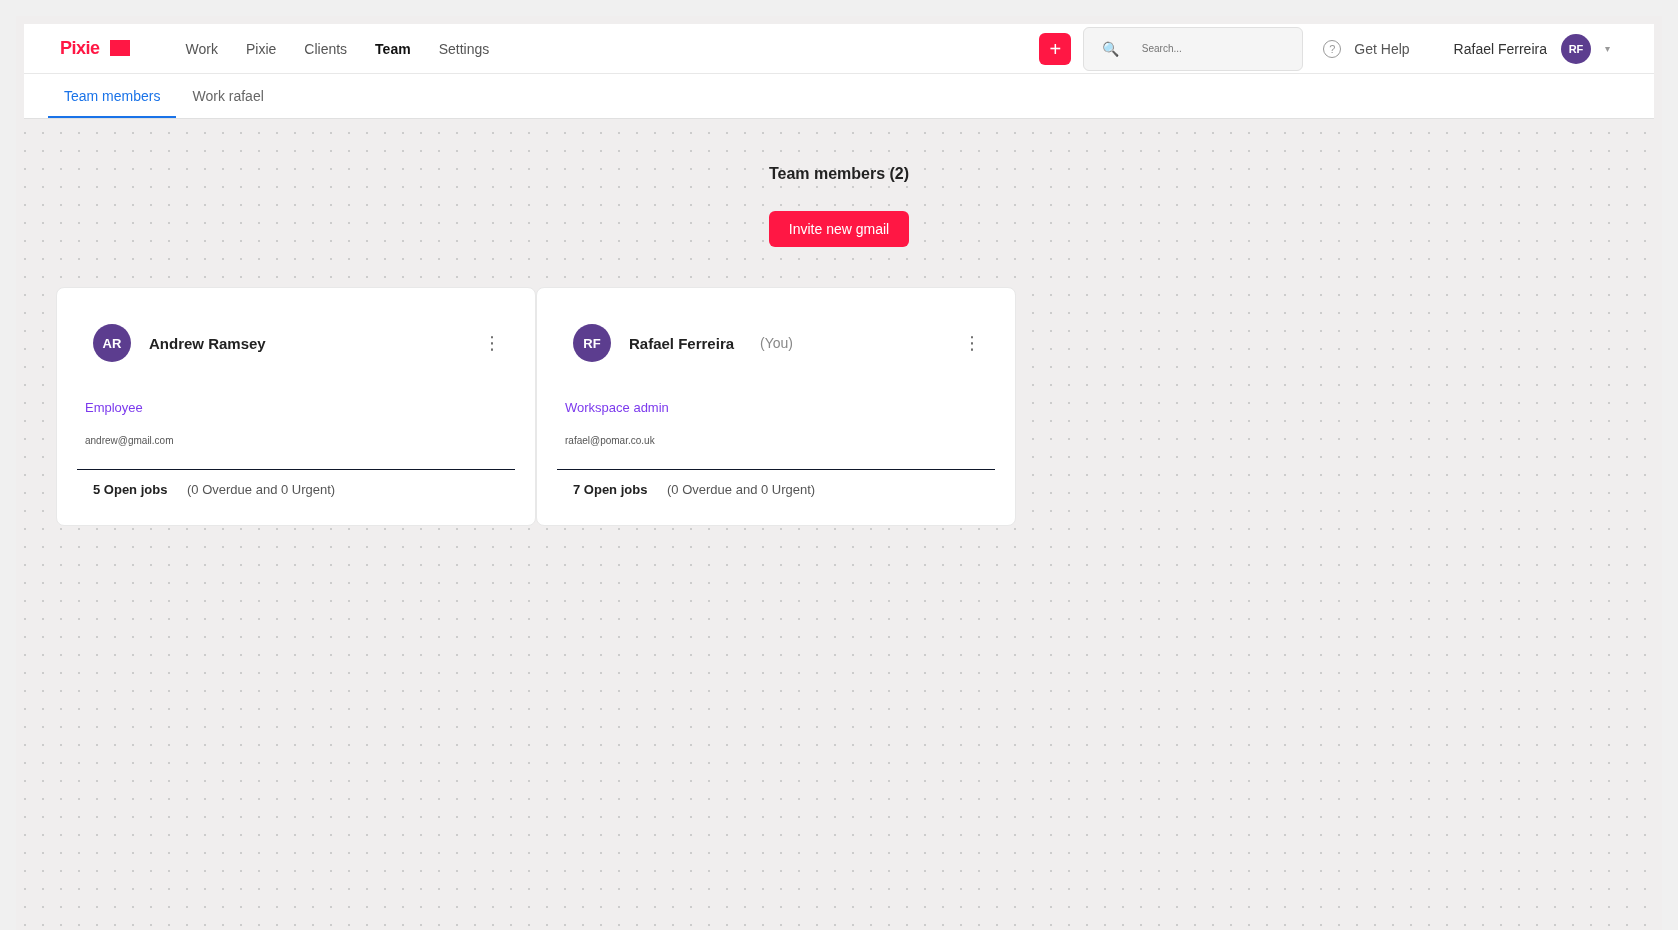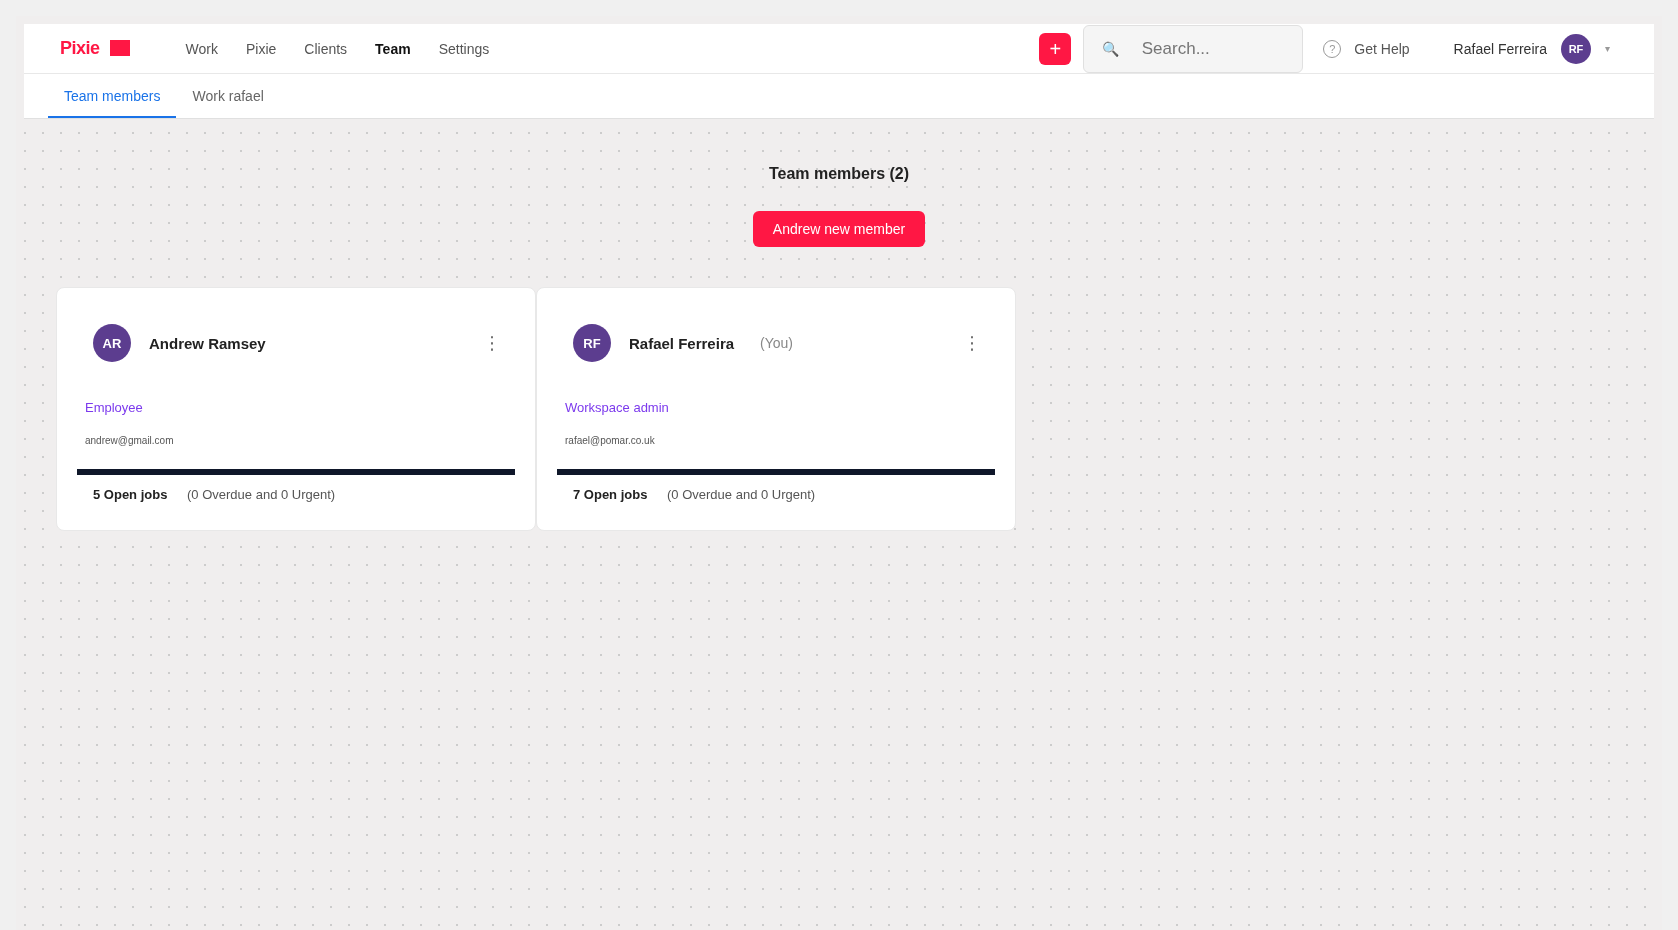--- a/index.html
+++ b/index.html
@@ -89,21 +89,21 @@
       border-radius: 6px;
       padding: 5px 10px;
       gap: 6px;
       width: 220px;
     }
     .search-icon { color: #999; font-size: 14px; }
     .search-input {
       border: none;
       background: transparent;
       outline: none;
-      font-size: 17px;
+      font-size: 10px;
       color: #000000;
       width: 100%;
     }
     .help-btn {
       display: flex;
       align-items: center;
       gap: 5px;
       color: #555;
       font-size: 14px;
       cursor: pointer;
@@ -248,21 +248,21 @@
     }
     .member-email {
       font-size: 10px;
       color: #555;
       margin-bottom: 15px;
     }
     .member-jobs {
       font-size: 13px;
       color: #555;
       padding-top: 12px;
-      border-top: 6px solid #0f172a;
+      border-top: 1px solid #0f172a;
     }
     .member-jobs strong {
       font-weight: 600;
       color: #222;
     }
   </style>
 </head>
 <body>
 <div class="page-bg">
 
@@ -297,21 +297,21 @@
 </div>
 
 <div class="subtabs">
   <a class="subtab active">Team members</a>
   <a class="subtab">Work rafael</a>
 </div>
 
 <div class="main-content">
   <div class="page-header">
     <h1 class="page-title">Team members (2)</h1>
-    <button class="invite-btn">Andrew new member</button>
+    <button class="invite-btn">Invite new gmail</button>
   </div>
 
   <div class="members-grid">
 
     <div class="member-card">
       <div class="member-card-header">
         <div class="member-info">
           <div class="member-avatar" style="background:#5c3d8f;">AR</div>
           <span class="member-name">Andrew Ramsey</span>
         </div>

